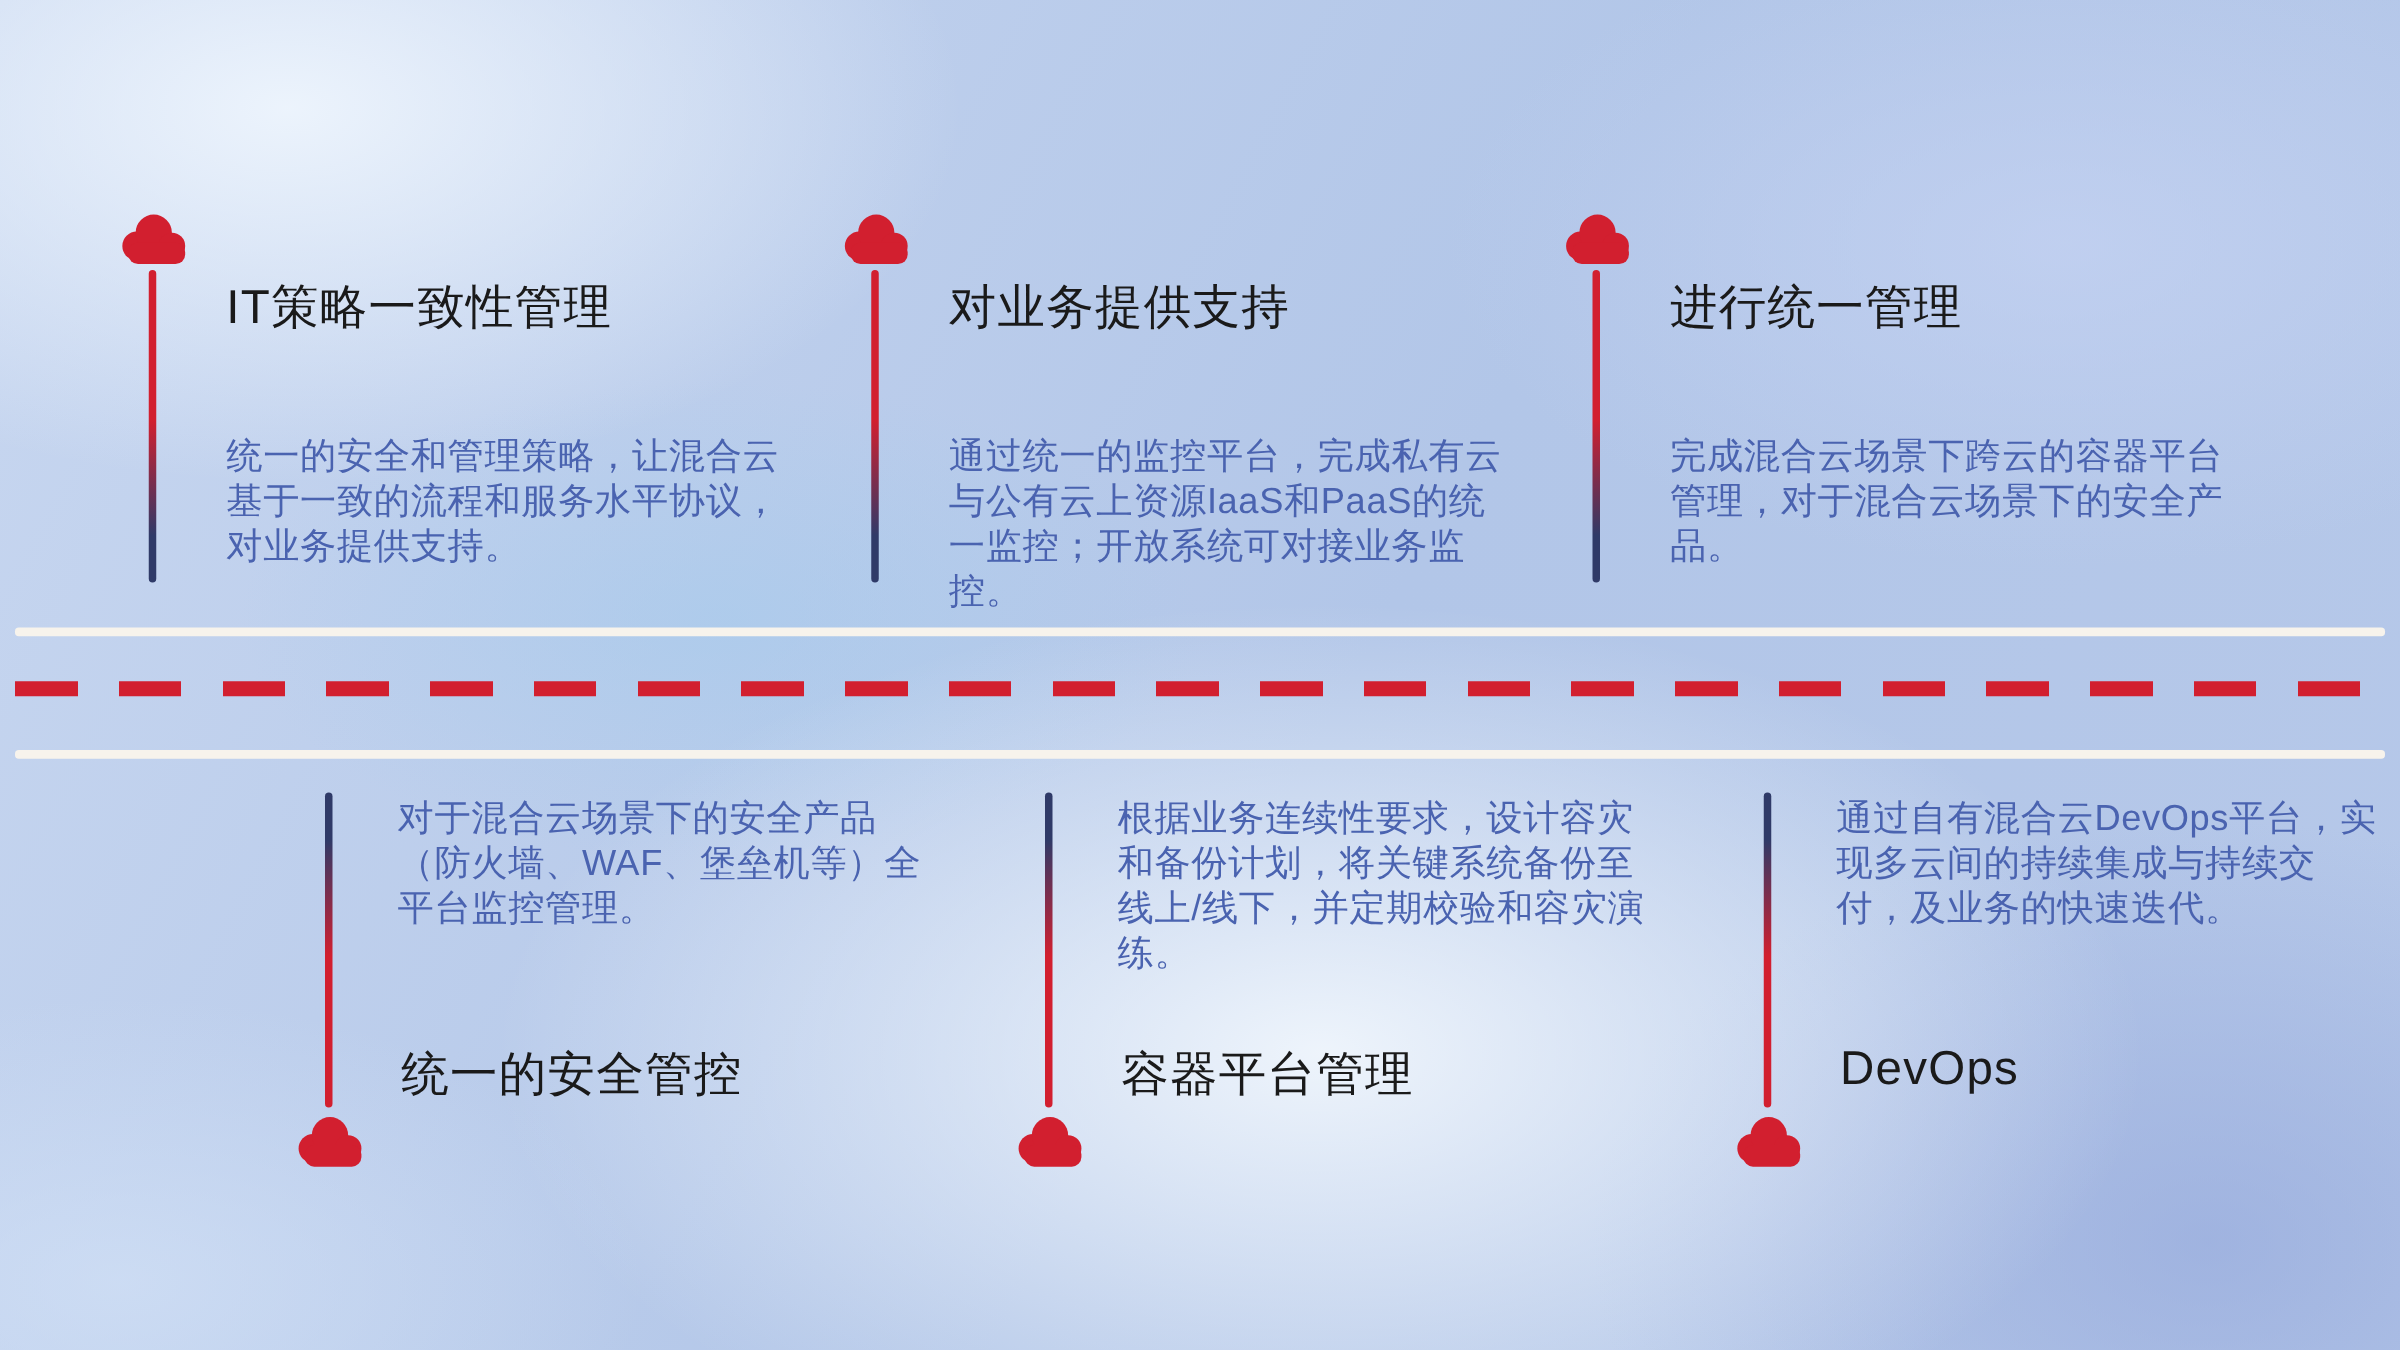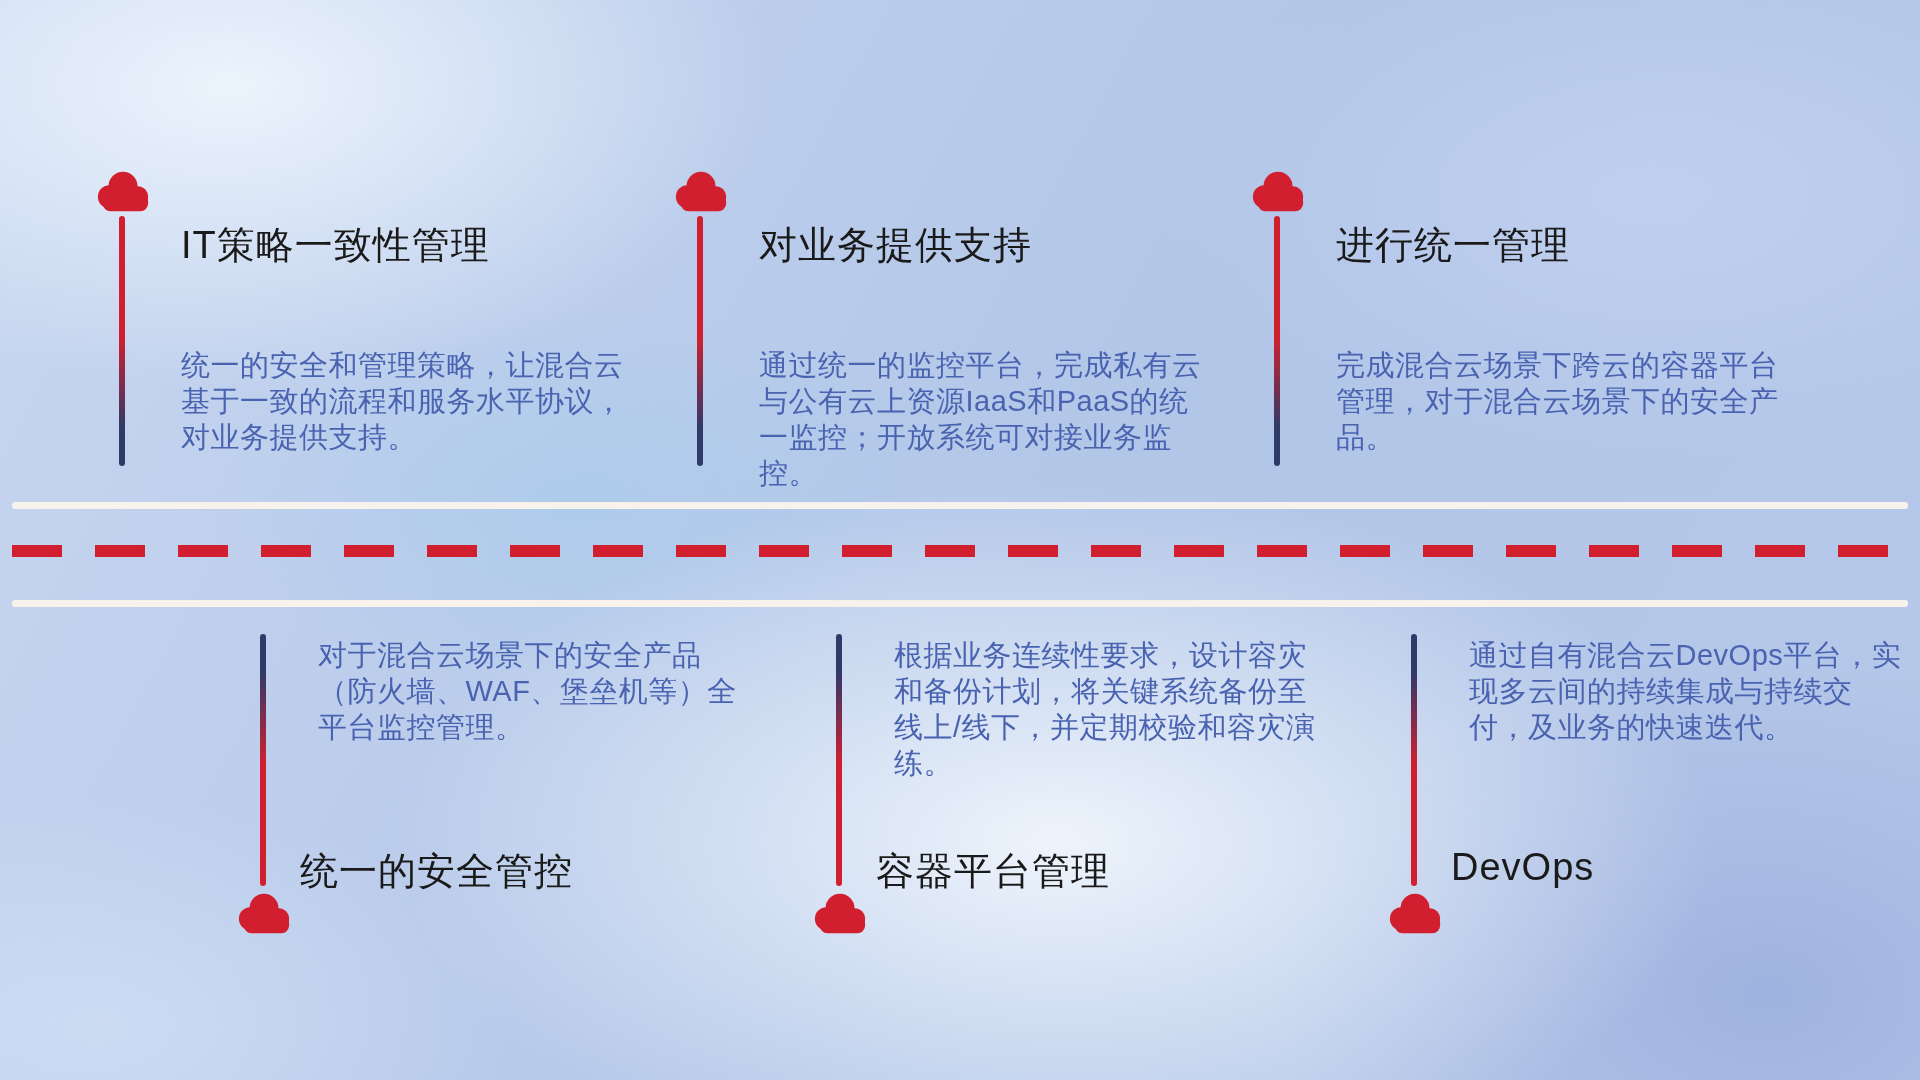--- a/index.html
+++ b/index.html
@@ -51,21 +51,21 @@
   .vline{position:absolute;left:-3px;width:6px;border-radius:3px;}
   .vline.down{top:46px;height:250px;background:linear-gradient(180deg,var(--red) 0%,var(--red) 48%,var(--navy) 85%,var(--navy) 100%);}
   .vline.up{top:0;height:252px;background:linear-gradient(0deg,var(--red) 0%,var(--red) 48%,var(--navy) 85%,var(--navy) 100%);}
 
   .title{
     position:absolute;white-space:nowrap;
     font-size:38px;font-weight:normal;color:var(--title);
     letter-spacing:1px;
   }
   .top-item .title{left:59px;top:50px;}
-  .bottom-item .title{left:37px;top:200px;margin-top:12px;}
+  .bottom-item .title{left:58px;top:200px;}
 
   .desc{
     position:absolute;
     font-size:29px;line-height:1.24;color:var(--desc);
     letter-spacing:0.5px;
   }
   .top-item .desc{left:59px;top:178px;width:452px;}
   .bottom-item .desc{left:55px;top:4px;width:440px;}
 </style>
 </head>

